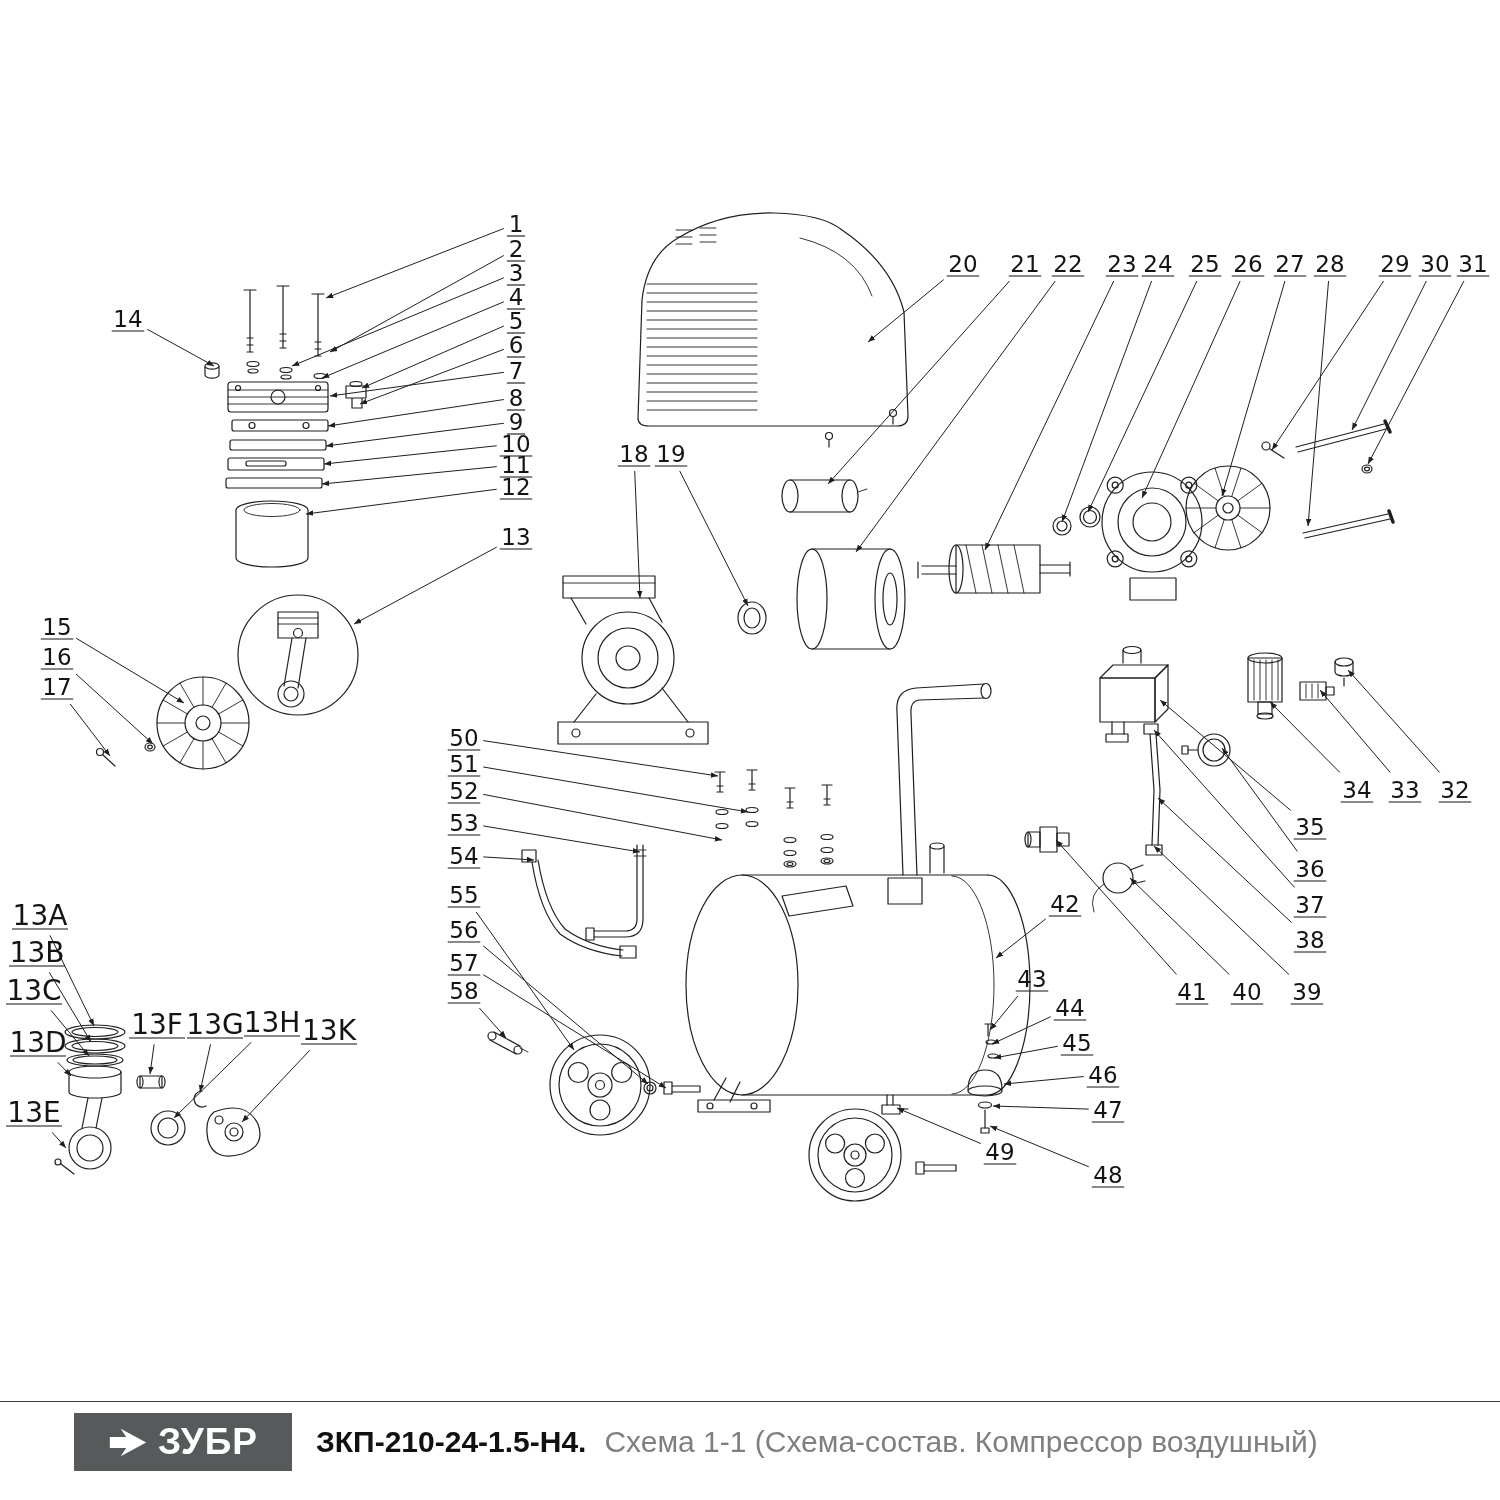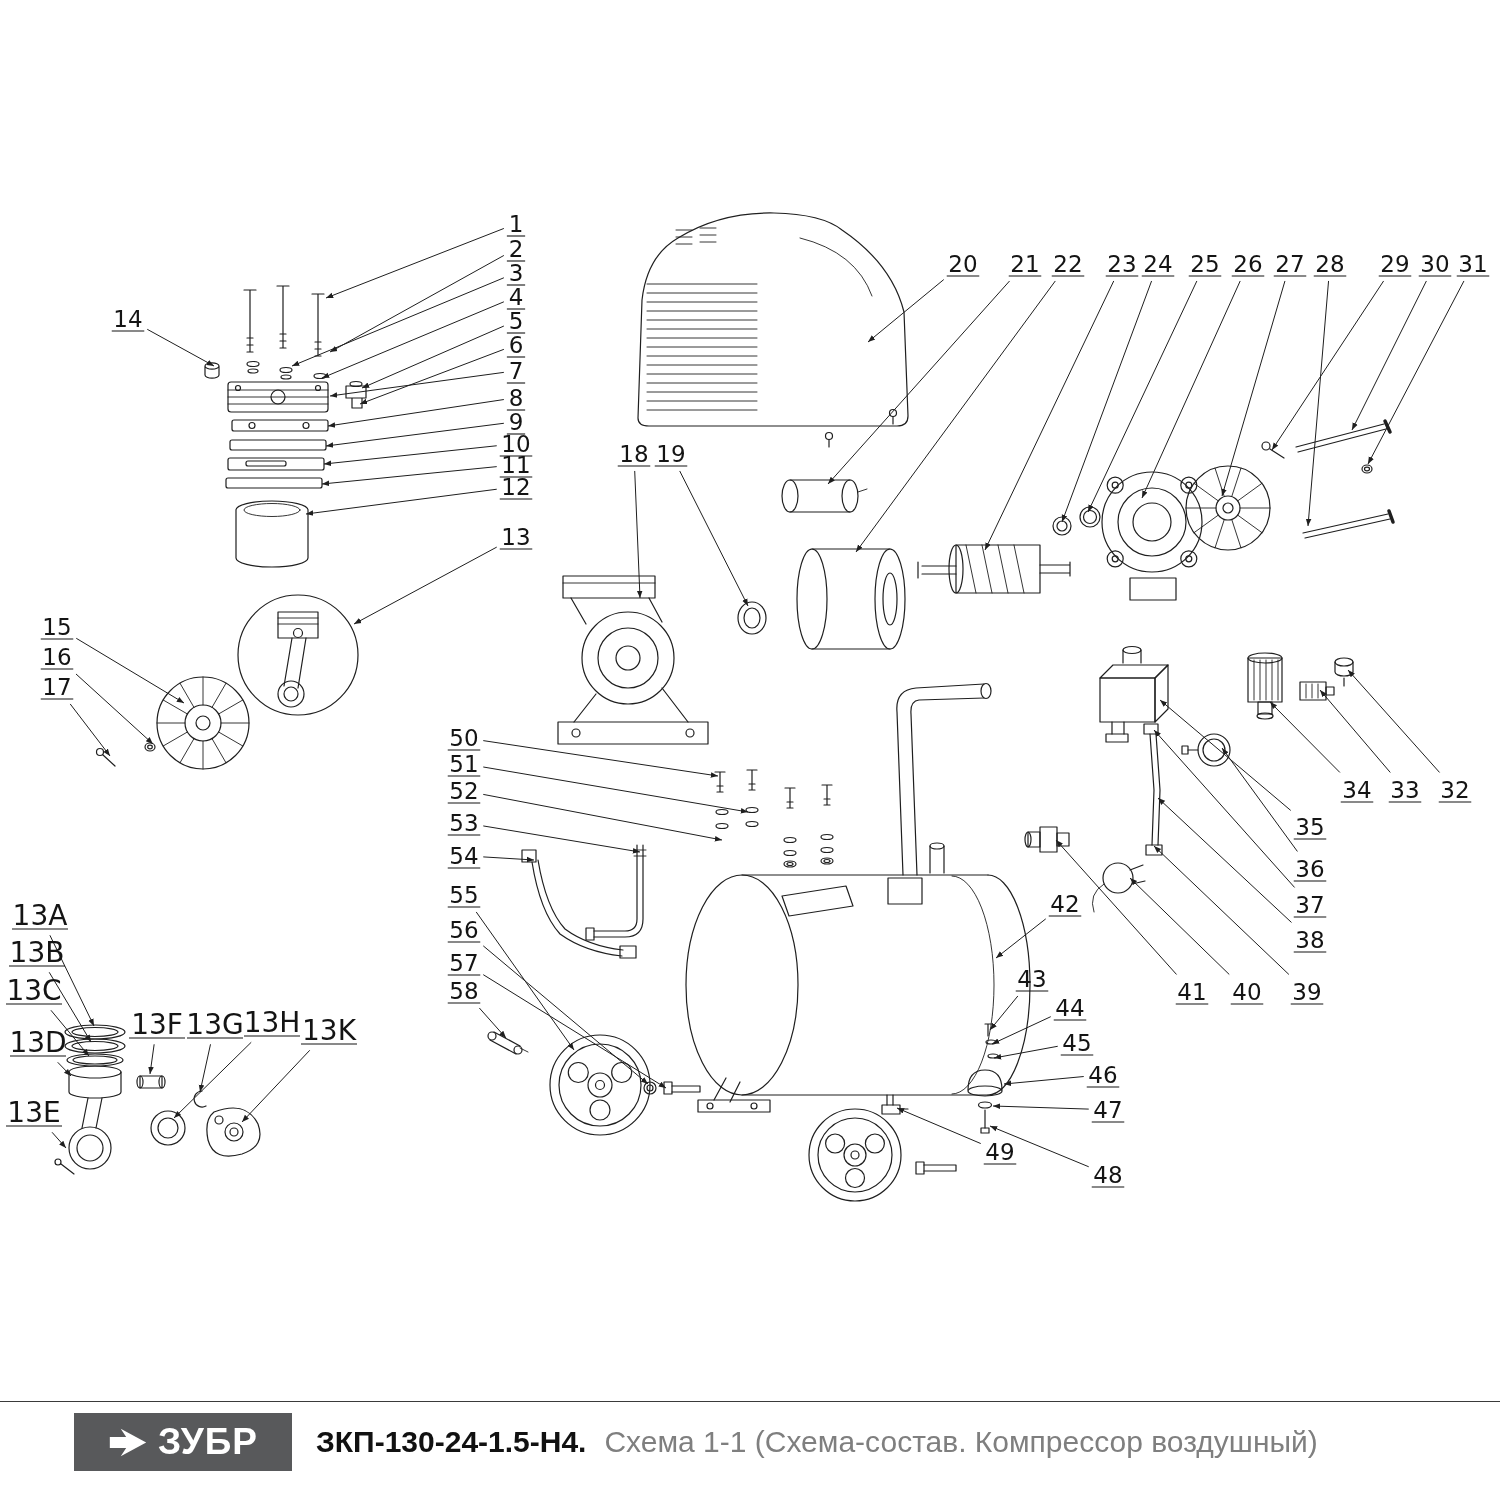--- a/index.html
+++ b/index.html
@@ -543,17 +543,17 @@
   <div class="footer-rule"></div>
 
   <div class="footer">
     <div class="logo">
       <svg width="40" height="33" viewBox="0 0 44 36">
         <path d="M2 12h18L14 3l28 15L14 33l6-9H2z" fill="#ffffff"></path>
       </svg>
       <span class="logo-text">ЗУБР</span>
     </div>
     <div class="title">
-      <span class="model">ЗКП-130-24-1.5-Н4.</span><span class="subtitle">Схема 1-1 (Схема-состав. Компрессор воздушный)</span>
+      <span class="model">ЗКП-210-24-1.5-Н4.</span><span class="subtitle">Схема 1-1 (Схема-состав. Компрессор воздушный)</span>
     </div>
   </div>
 
 </div>
 
 </body></html>

